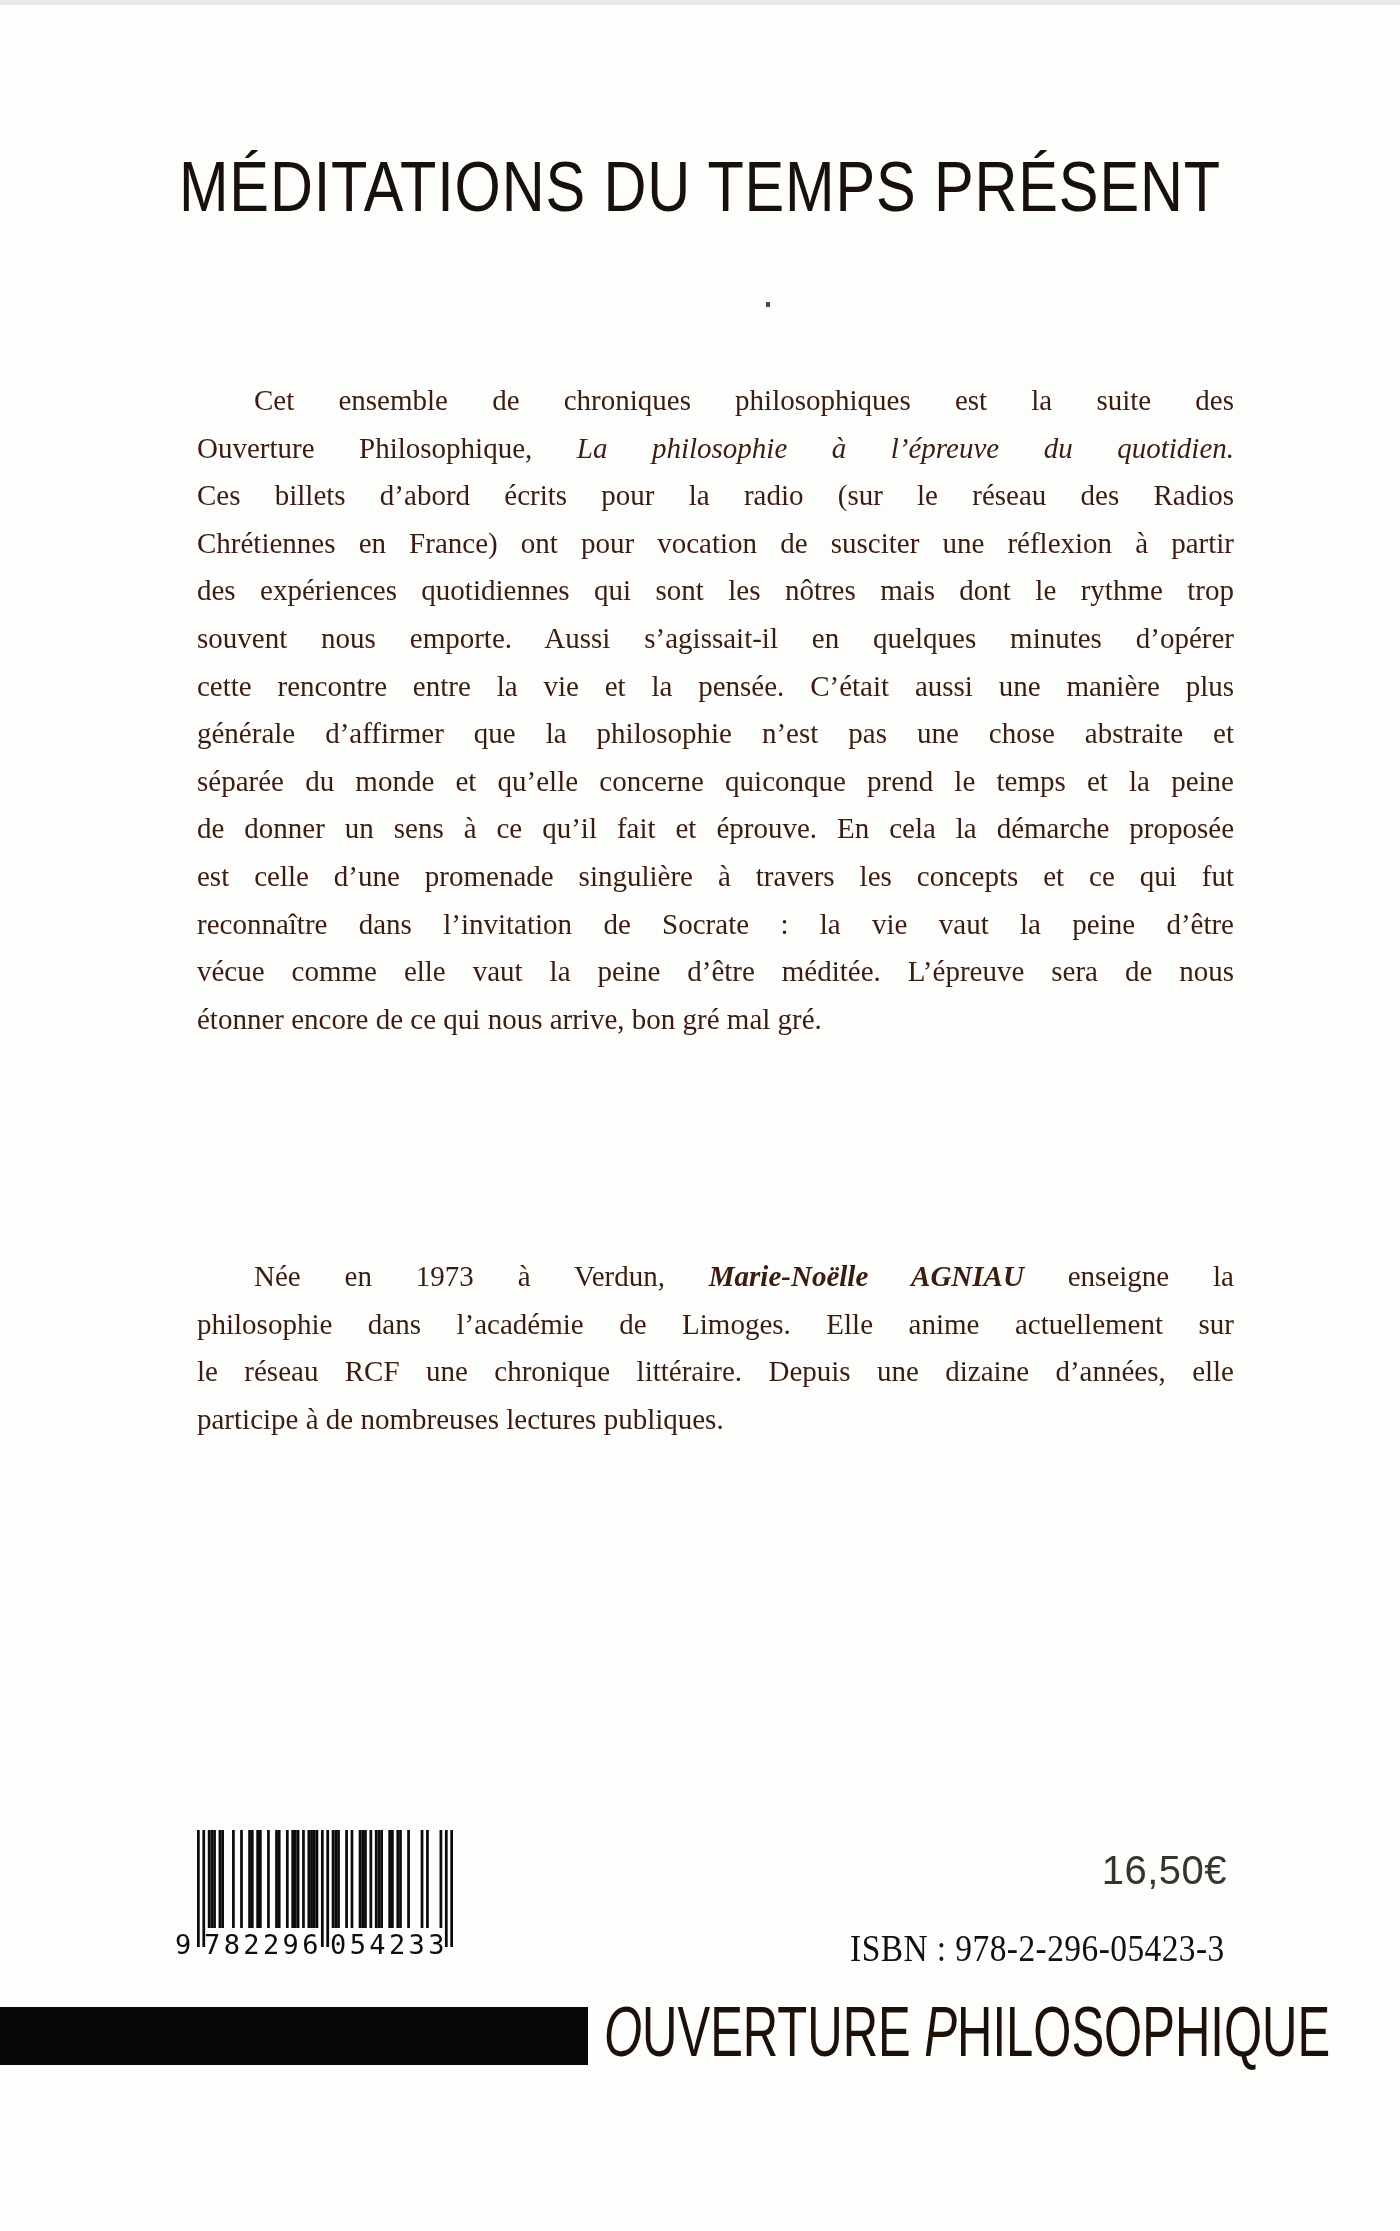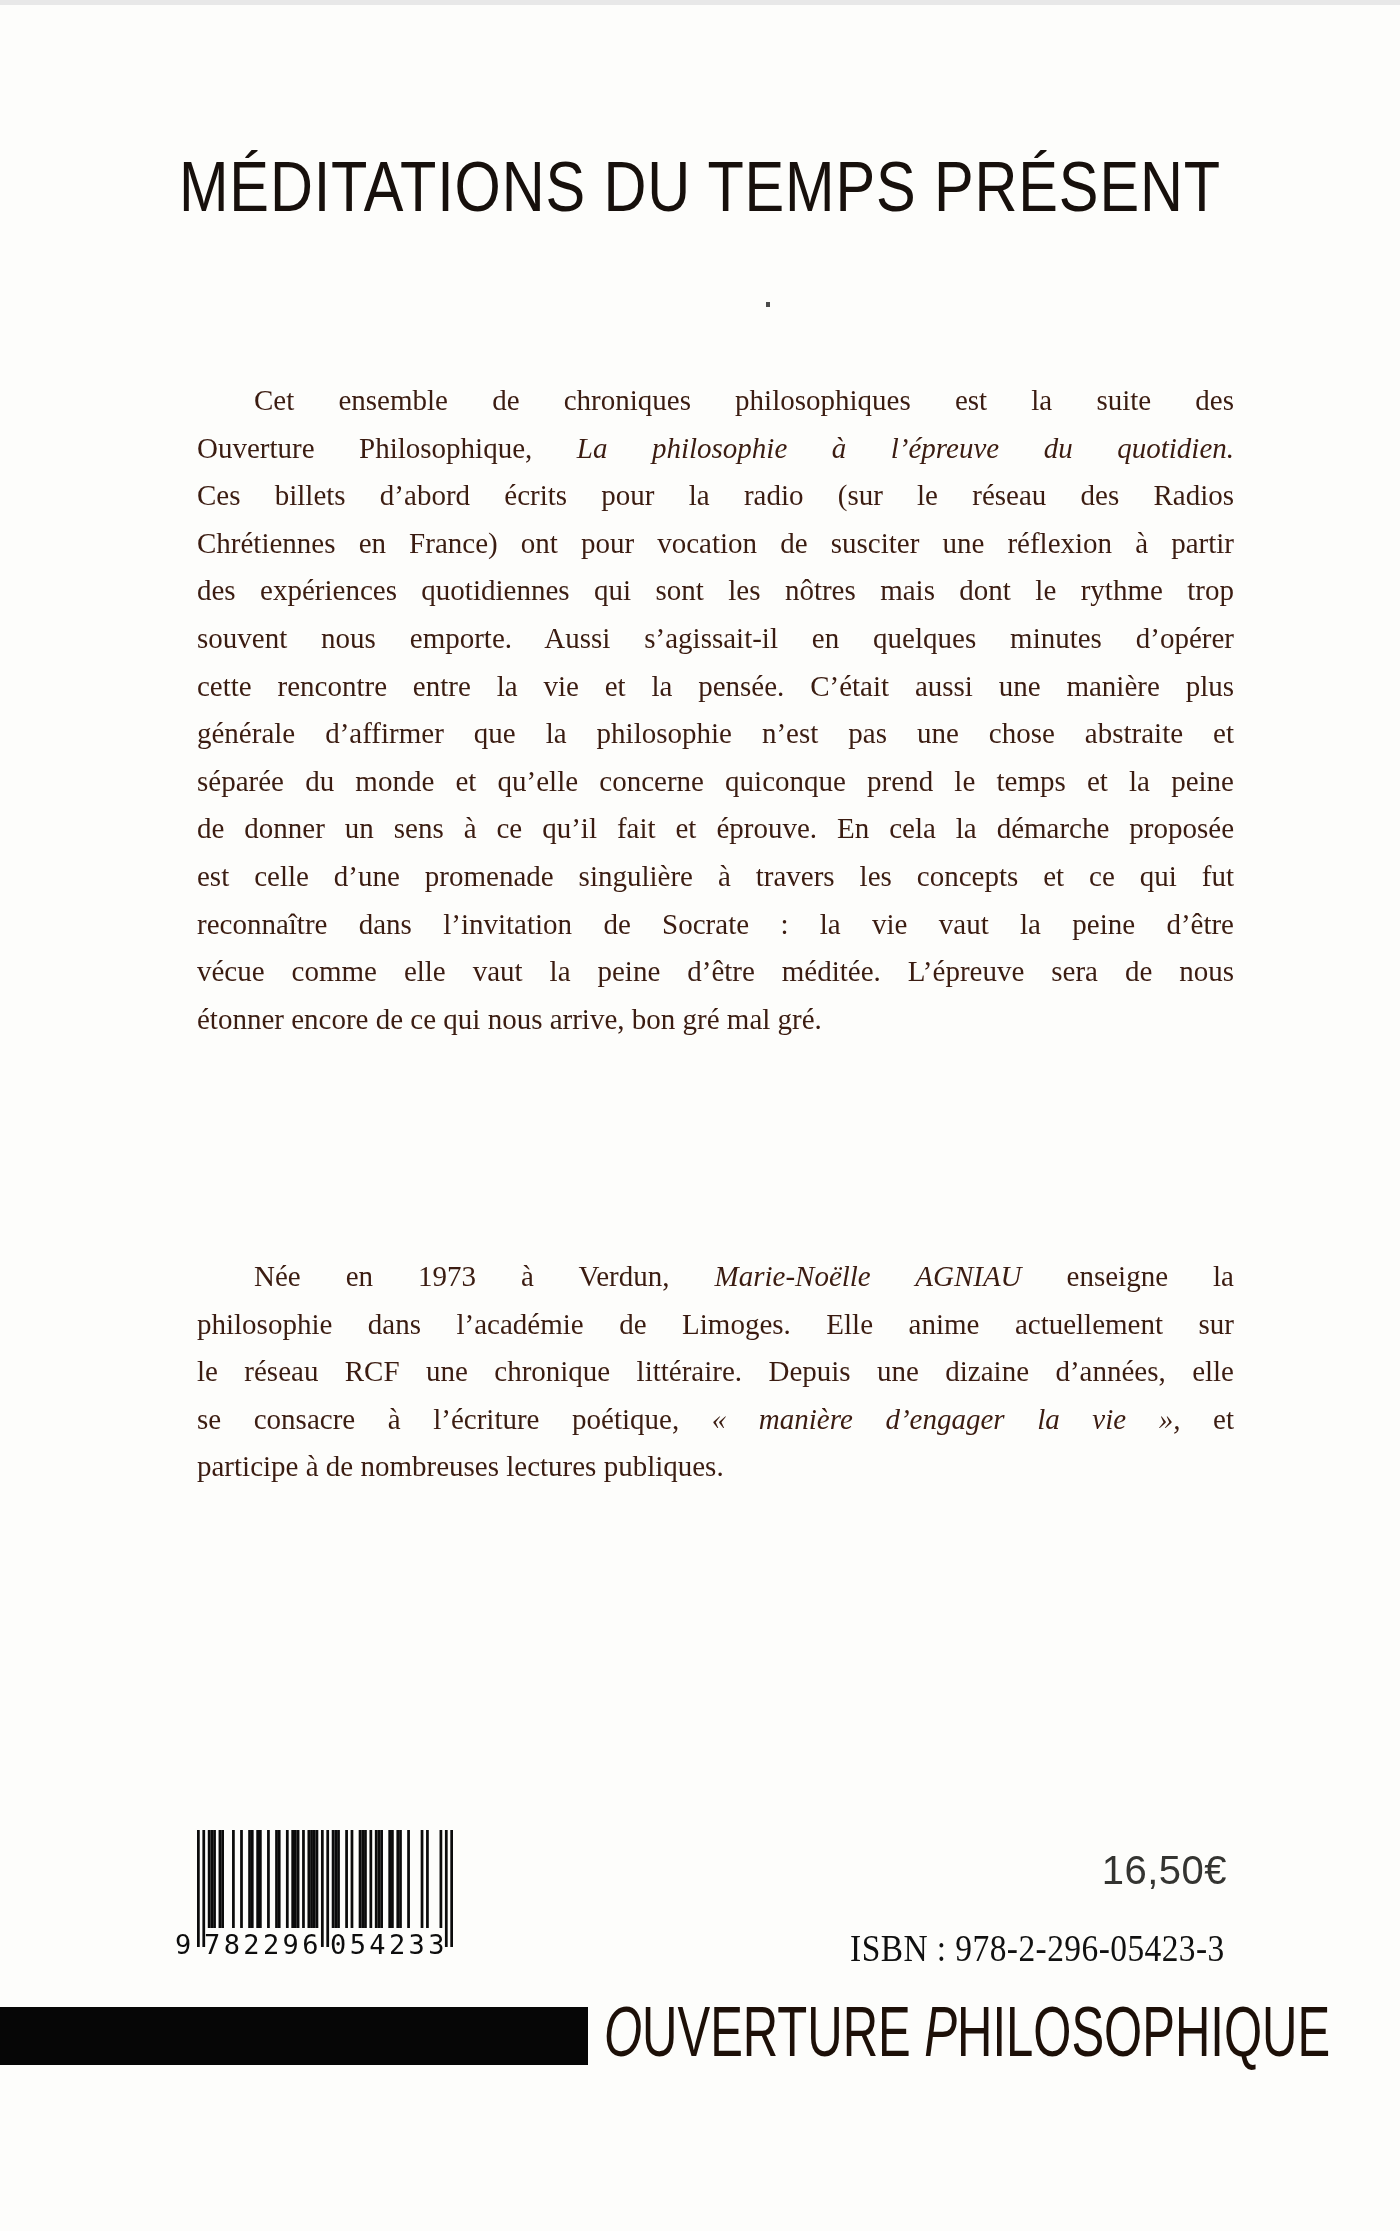--- a/index.html
+++ b/index.html
@@ -18,21 +18,21 @@
   
   .divider-dot{position:absolute;left:766px;top:297px;width:4px;height:5px;background:#4a4a4a;}
   
   .para{position:absolute;left:197px;width:1037px;font-size:29px;line-height:47.6px;color:#3b1c11;}
   .synopsis{top:372px;}
   .bio{top:1248px;}
   .line{text-align:justify;text-align-last:justify;}
   .line.no-j{text-align:left;text-align-last:left;}
   .line.ind{text-indent:57px;}
   .seg-i{font-style:italic;}
-  .seg-bi{font-style:italic;font-weight:400;}
+  .seg-bi{font-style:italic;font-weight:700;}
   
   .bc-svg{position:absolute;left:197px;top:1825px;}
   .bc-digit{
     position:absolute;font-family:"DejaVu Sans Mono","Liberation Mono",monospace;
     font-size:27px;line-height:1;color:#0d0d0d;top:1926px;white-space:nowrap;
   }
   .bc-lead{left:175px;}
   .bc-g1{left:204px;letter-spacing:3.4px;}
   .bc-g2{left:330px;letter-spacing:3.4px;}
   
@@ -79,21 +79,20 @@
       <div class="line"><span>est celle d’une promenade singulière à travers les concepts et ce qui fut</span></div>
       <div class="line"><span>reconnaître dans l’invitation de Socrate : la vie vaut la peine d’être</span></div>
       <div class="line"><span>vécue comme elle vaut la peine d’être méditée. L’épreuve sera de nous</span></div>
       <div class="line no-j"><span>étonner encore de ce qui nous arrive, bon gré mal gré.</span></div>
     </div>
 
   <div class="para bio">
       <div class="line ind"><span>Née en 1973 à Verdun, </span><span class="seg-bi">Marie-Noëlle AGNIAU</span><span> enseigne la</span></div>
       <div class="line"><span>philosophie dans l’académie de Limoges. Elle anime actuellement sur</span></div>
       <div class="line"><span>le réseau RCF une chronique littéraire. Depuis une dizaine d’années, elle</span></div>
-      <div class="line"><span>se consacre à l’écriture poétique, </span><span class="seg-i">« manière d’engager la vie »,</span><span> et</span></div>
       <div class="line no-j"><span>participe à de nombreuses lectures publiques.</span></div>
     </div>
 
   <svg id="barcode-svg" class="bc-svg" width="256" height="117" viewBox="0 0 256 117" fill="#0b0b0b">
       <rect x="0.00" y="0" width="2.74" height="117"></rect>
       <rect x="5.39" y="0" width="2.74" height="117"></rect>
       <rect x="10.78" y="0" width="2.74" height="98"></rect>
       <rect x="13.47" y="0" width="2.74" height="98"></rect>
       <rect x="16.17" y="0" width="2.74" height="98"></rect>
       <rect x="21.56" y="0" width="2.74" height="98"></rect>

